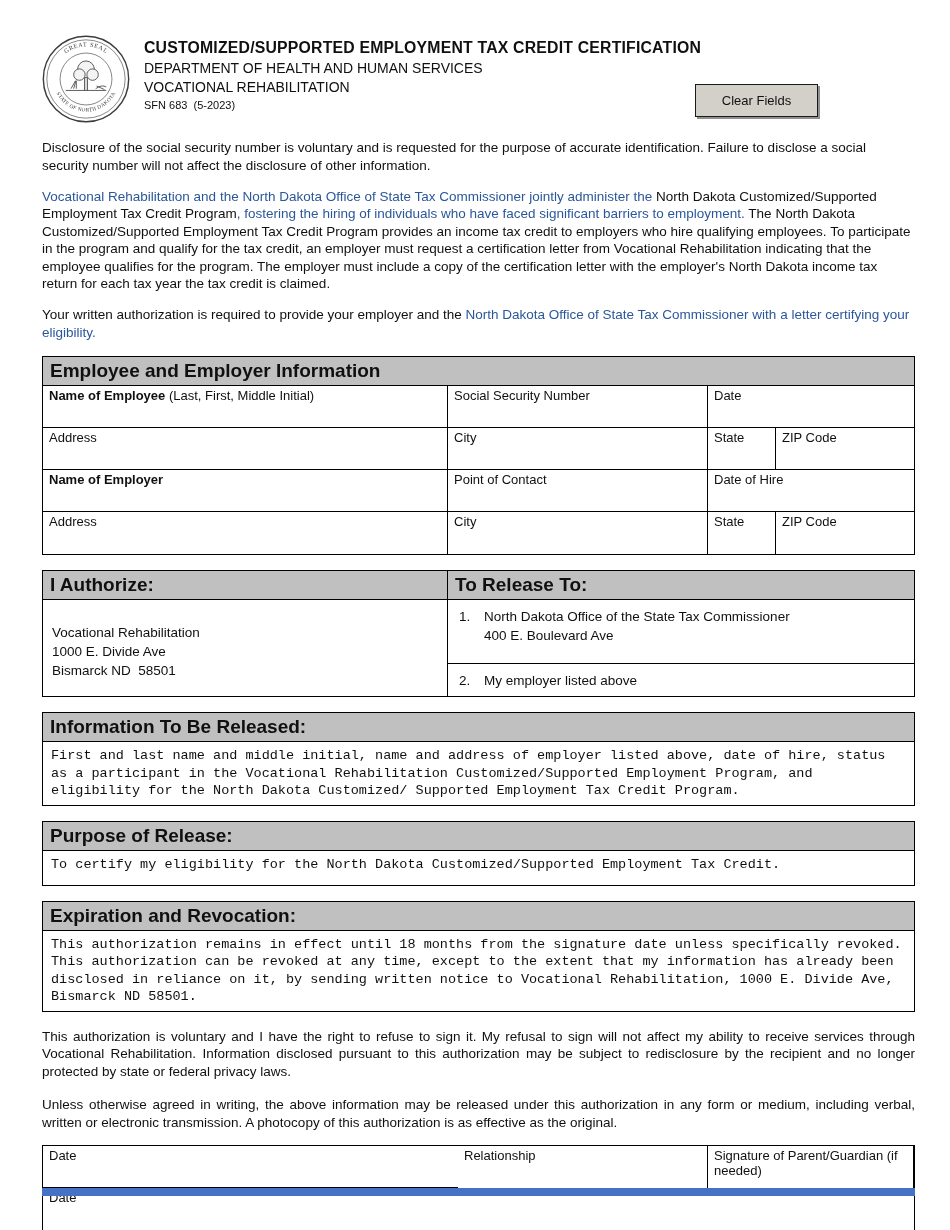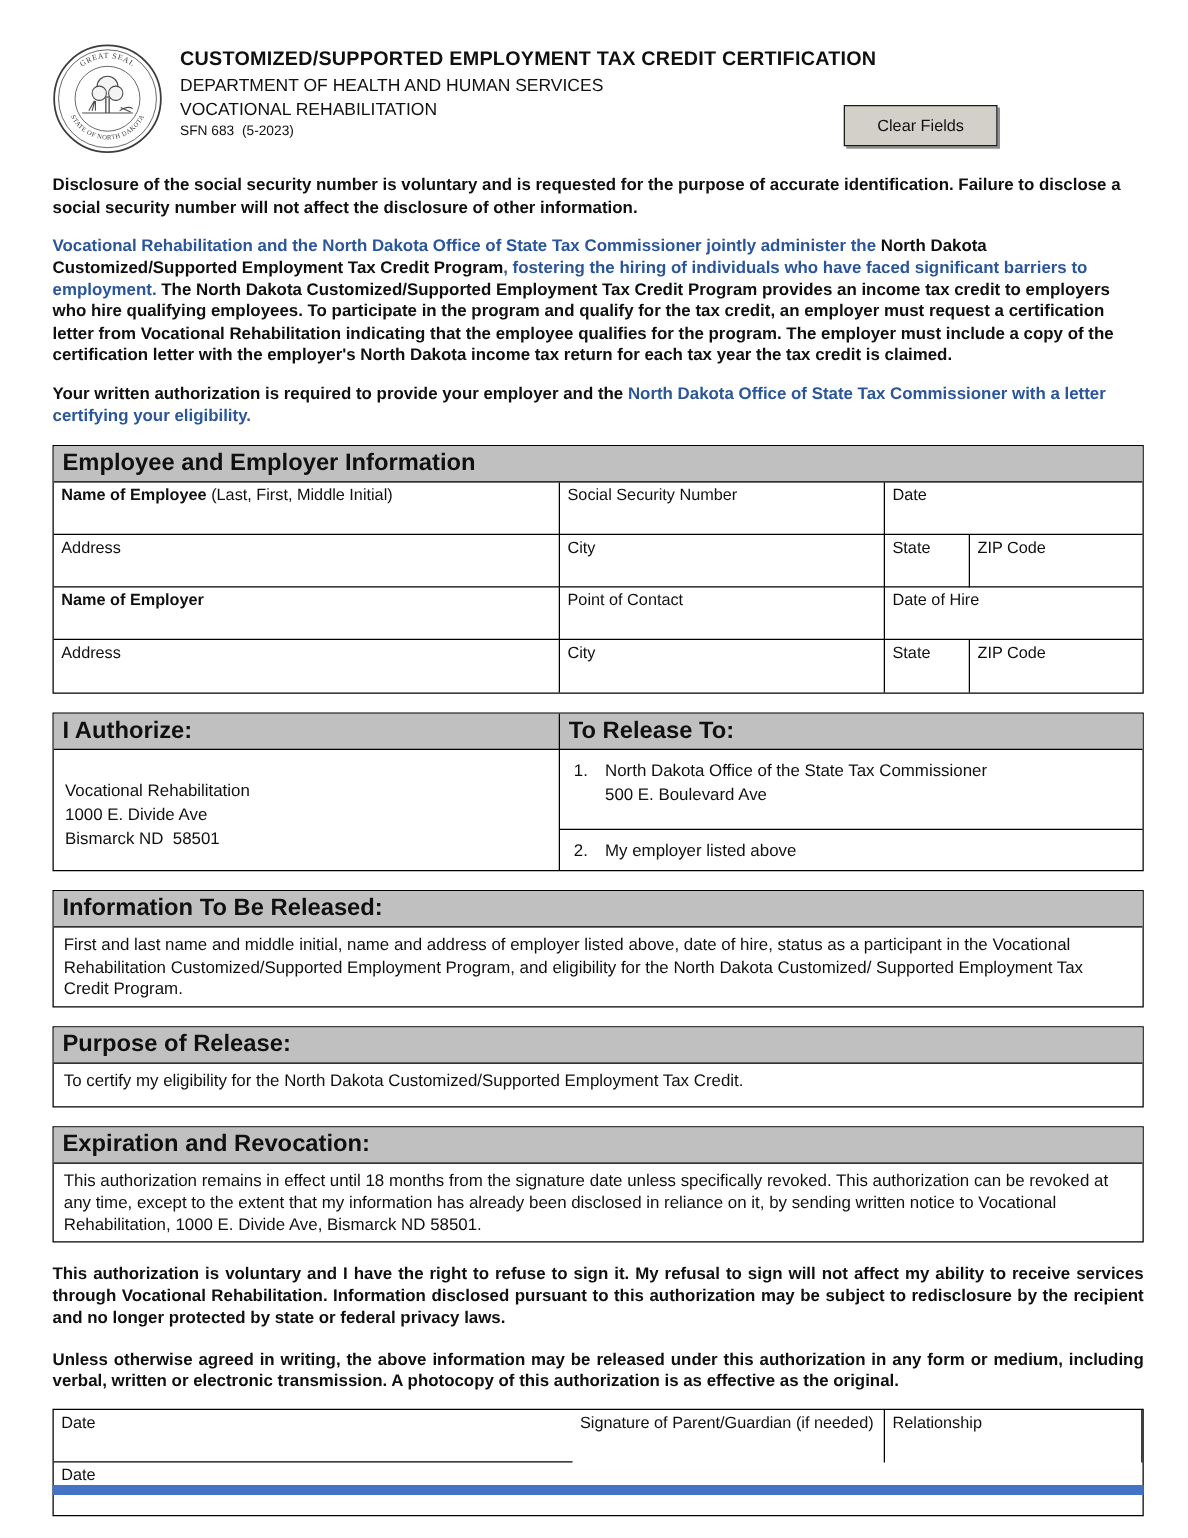--- a/index.html
+++ b/index.html
@@ -21,41 +21,41 @@
     overflow:hidden;
   }
   
   .header{display:flex;align-items:flex-start;min-height:92px;}
   .seal{width:88px;height:88px;flex:0 0 88px;margin-top:1px;}
   .header-text{margin-left:14px;padding-top:5px;}
   .form-title{font-size:15.8px;font-weight:bold;letter-spacing:.2px;}
   .dept-line,.division-line{font-size:14px;margin-top:3px;}
   .form-number{font-size:11px;margin-top:4px;white-space:pre-wrap;}
   .clear-btn{
-    position:absolute;top:84px;right:152px;
+    position:absolute;top:84px;right:132px;
     width:123px;height:33px;
     background:#d2d0c8;
     border:1px solid #1a1a1a;
     box-shadow:2px 2px 0 rgba(70,70,70,.6);
     font-family:inherit;font-size:13px;color:#111;
     cursor:pointer;
   }
   
-  .para{margin-top:13px;line-height:17.5px;font-weight:bold;}
+  .para{margin-top:13px;line-height:17.5px;}
   .blue{color:var(--accent_blue);}
   .justify{text-align:justify;margin-top:16px;}
   
   .section{margin-top:15px;border:1px solid var(--line);}
   .section-bar{
     background:var(--header_gray);
     font-weight:bold;font-size:19px;
     padding:3px 7px;
     border-bottom:1px solid var(--line);
   }
-  .section-body{padding:5px 8px;line-height:17.5px;min-height:24px;}
+  .section-body{padding:5px 8px;line-height:17.5px;min-height:24px;font-family:Liberation Mono, monospace;}
   
   .emp-grid{display:grid;grid-template-columns:405px 260px 68px 1fr;}
   .cell{
     border-right:1px solid var(--line);
     border-bottom:1px solid var(--line);
     height:42px;padding:2px 6px;font-size:13px;
     box-sizing:border-box;overflow:hidden;
   }
   .cell.no-br{border-right:none;}
   .cell.no-bb{border-bottom:none;}
@@ -168,21 +168,21 @@
       <div class="auth-left">
         <div class="pre">Vocational Rehabilitation</div>
         <div class="pre">1000 E. Divide Ave</div>
         <div class="pre">Bismarck ND  58501</div>
       </div>
       <div>
         <div class="release-item first">
           <span class="num">1.</span>
           <div>
             <div>North Dakota Office of the State Tax Commissioner</div>
-            <div>500 E. Boulevard Ave</div>
+            <div>400 E. Boulevard Ave</div>
           </div>
         </div>
         <div class="release-item second">
           <span class="num">2.</span>
           <div>My employer listed above</div>
         </div>
       </div>
     </div>
   </section>
 
@@ -202,21 +202,21 @@
   </section>
 
   <p class="para justify"><span>This authorization is voluntary and I have the right to refuse to sign it. My refusal to sign will not affect my ability to receive services through Vocational Rehabilitation. Information disclosed pursuant to this authorization may be subject to redisclosure by the recipient and no longer protected by state or federal privacy laws.</span></p>
   <p class="para justify"><span>Unless otherwise agreed in writing, the above information may be released under this authorization in any form or medium, including verbal, written or electronic transmission. A photocopy of this authorization is as effective as the original.</span></p>
 
   <section class="sig-section">
     <div class="sig-grid">
 
       <div class="sig-cell no-br"><span>Date</span></div>
 
+      <div class="sig-cell no-bb"><span>Relationship</span></div>
       <div class="sig-cell no-bb"><span>Signature of Parent/Guardian (if needed)</span></div>
-      <div class="sig-cell no-bb"><span>Relationship</span></div>
       <div class="sig-cell no-br no-bb"><span>Date</span></div>
     </div>
   </section>
 
   <div class="footer-bar"></div>
 
 </div>
 
 </body></html>

